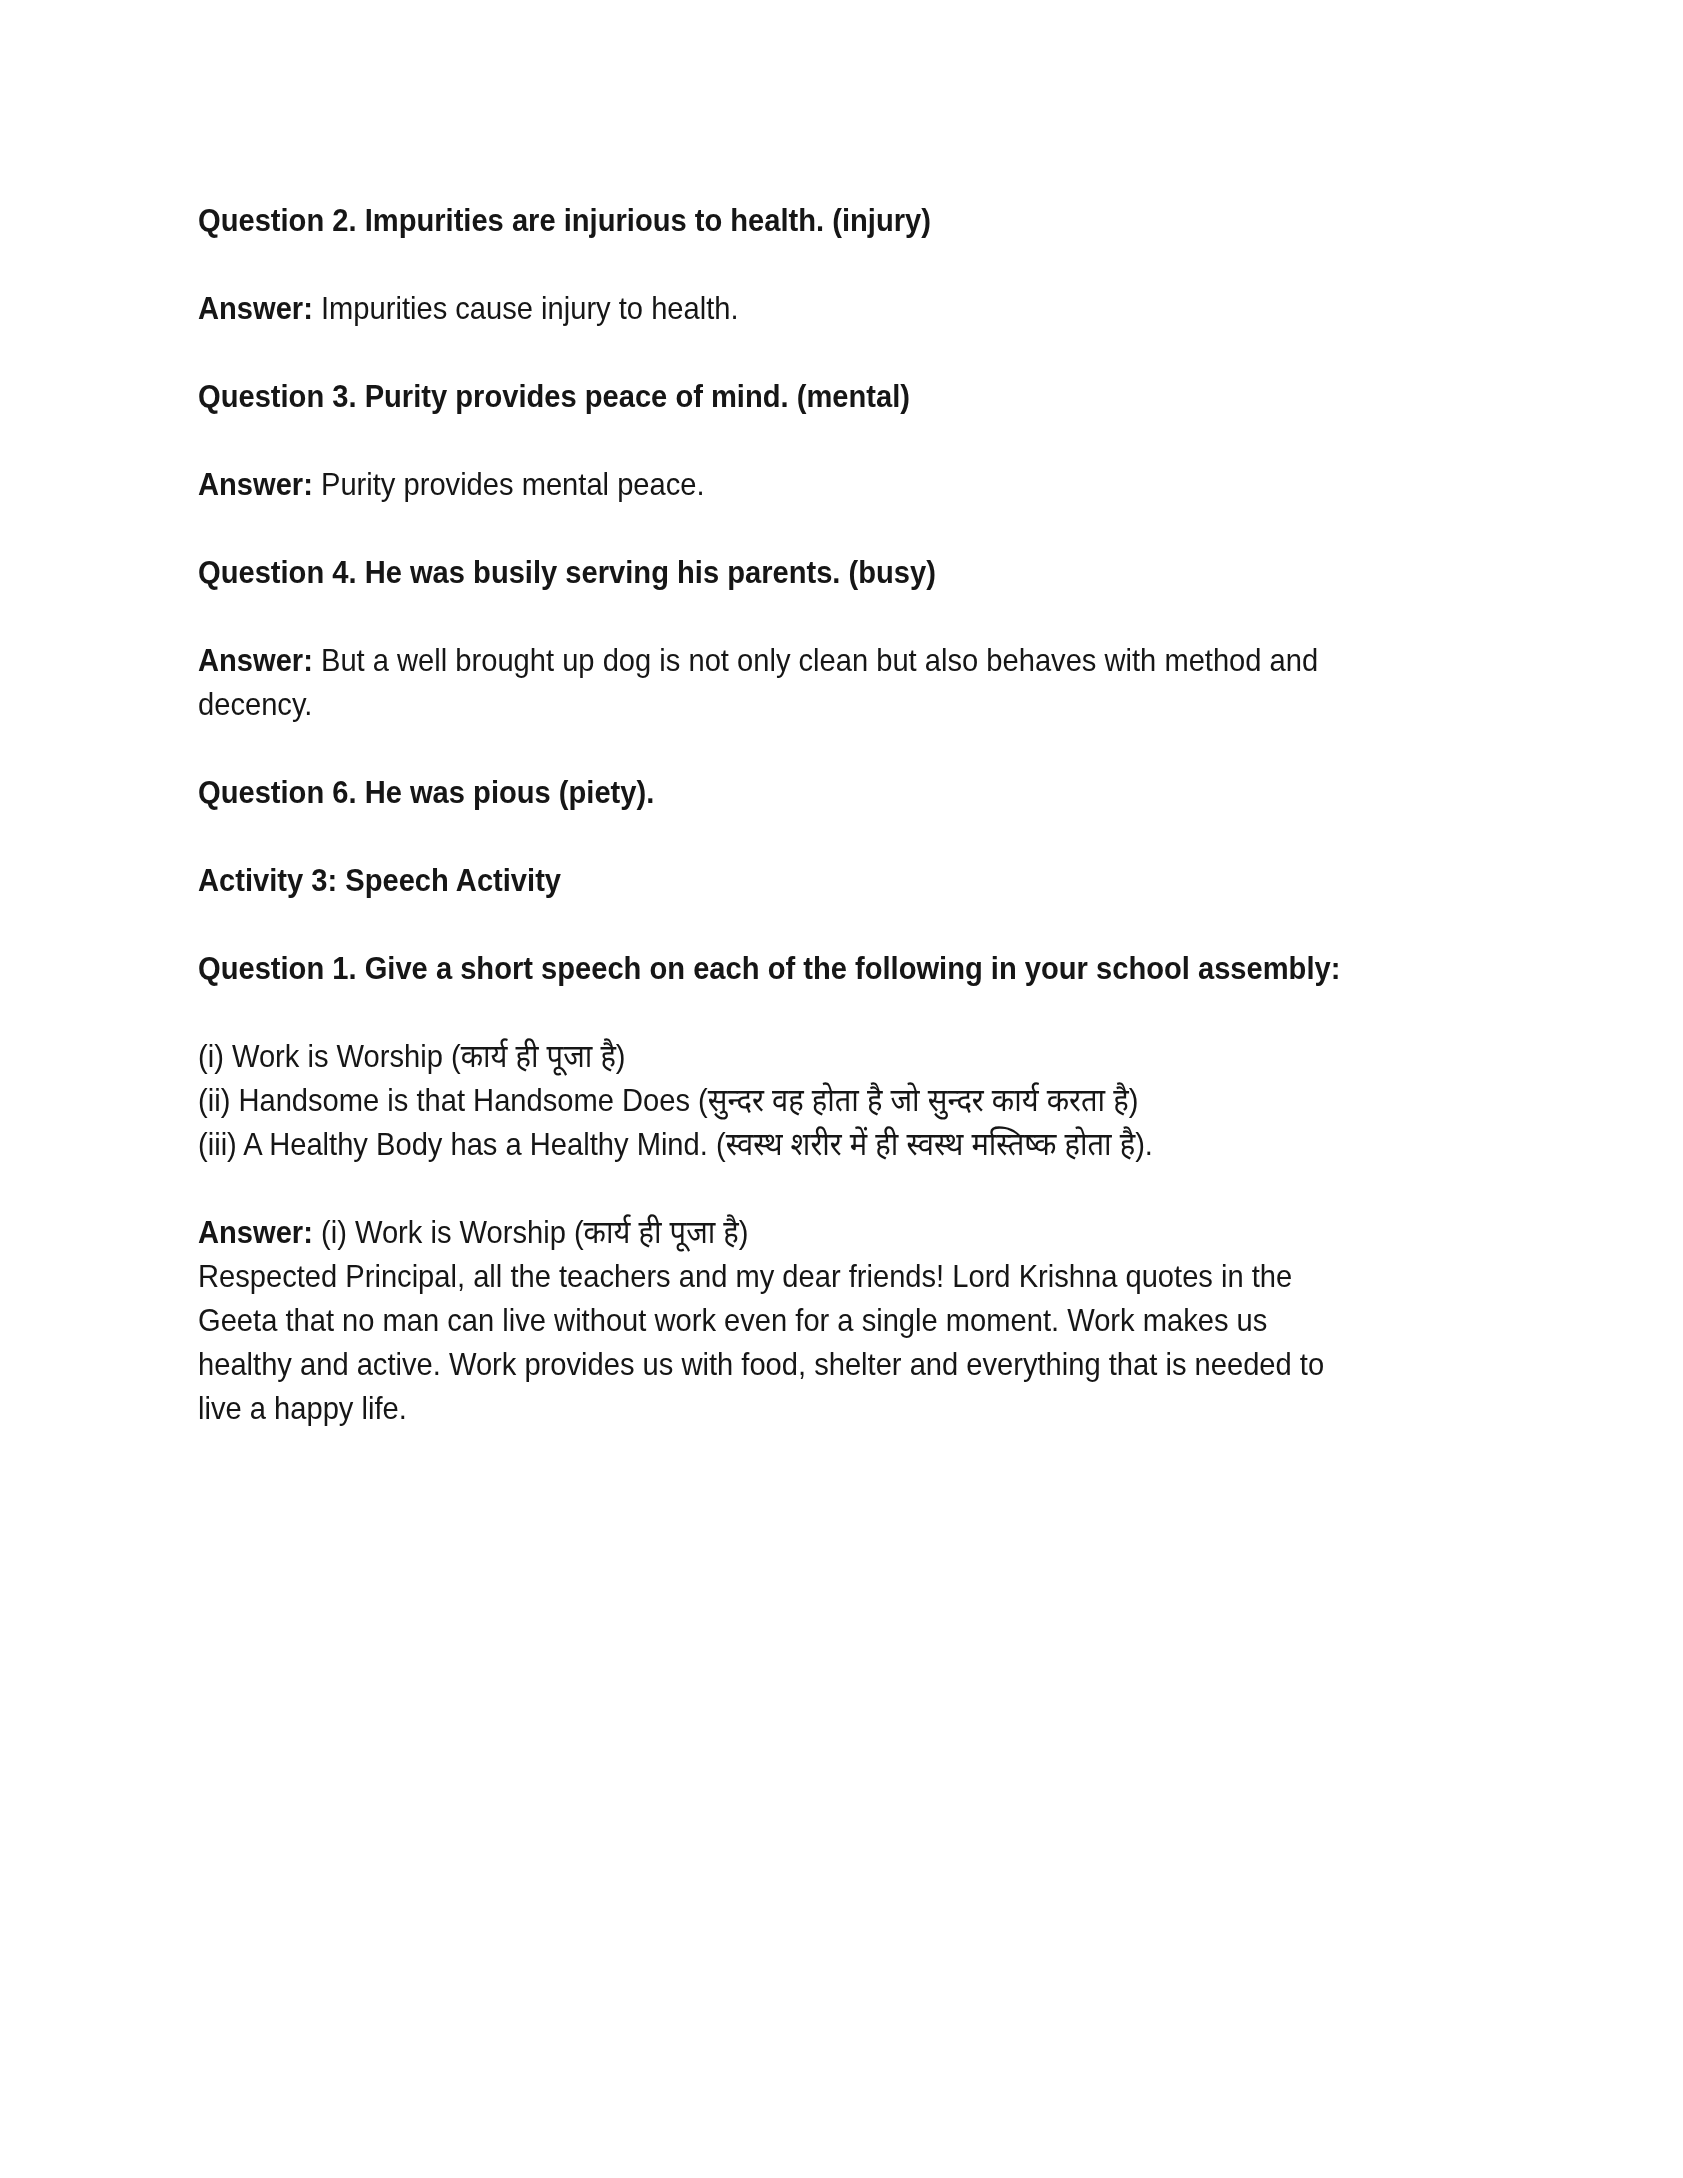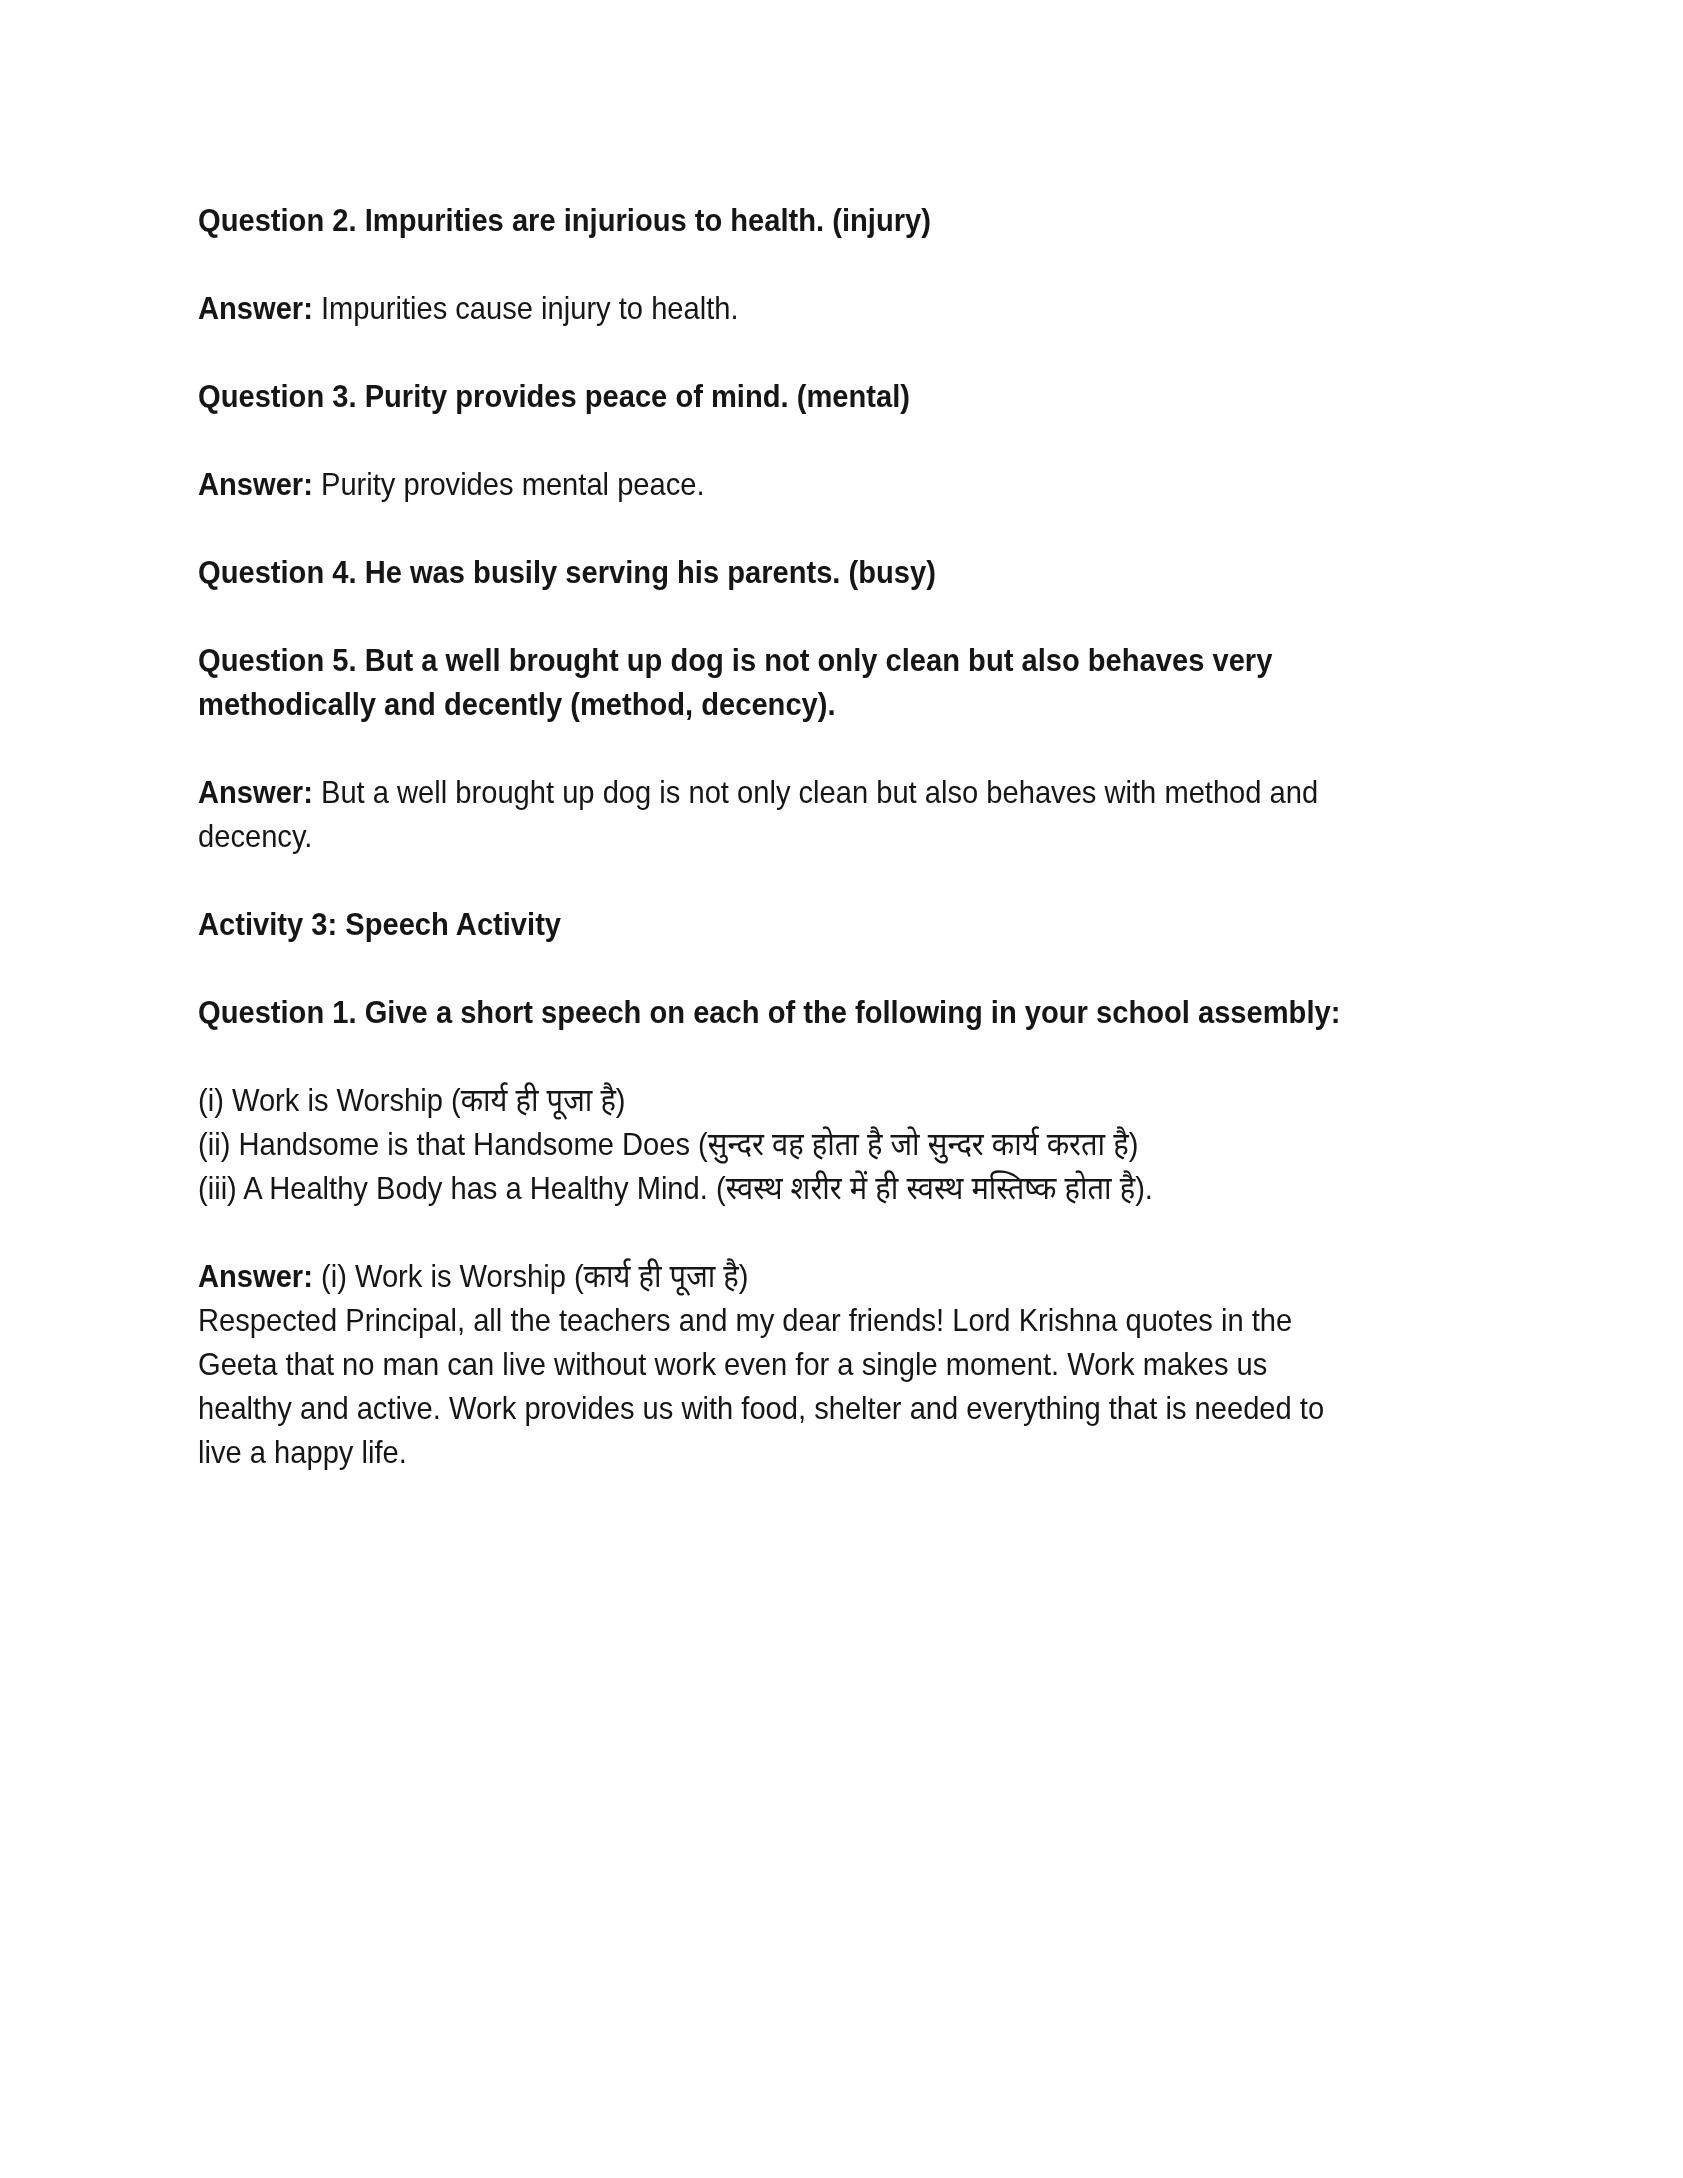--- a/index.html
+++ b/index.html
@@ -43,27 +43,26 @@
       </div>
       <div class="block question">
         <div class="line"><span>Question 3. Purity provides peace of mind. (mental)</span></div>
       </div>
       <div class="block answer">
         <div class="line"><span class="b">Answer:</span> <span>Purity provides mental peace.</span></div>
       </div>
       <div class="block question">
         <div class="line"><span>Question 4. He was busily serving his parents. (busy)</span></div>
       </div>
-      <div class="block question">
-        <div class="line"><span>Question 5. But a well brought up dog is not only clean but also behaves very</span></div>
-        <div class="line"><span>methodically and decently (method, decency).</span></div>
-      </div>
       <div class="block answer">
         <div class="line"><span class="b">Answer:</span> <span>But a well brought up dog is not only clean but also behaves with method and</span></div>
         <div class="line"><span>decency.</span></div>
+      </div>
+      <div class="block question">
+        <div class="line"><span>Question 6. He was pious (piety).</span></div>
       </div>
       <div class="block activity">
         <div class="line"><span>Activity 3: Speech Activity</span></div>
       </div>
       <div class="block question">
         <div class="line"><span>Question 1. Give a short speech on each of the following in your school assembly:</span></div>
       </div>
       <div class="block list">
         <div class="line"><span>(i) Work is Worship (कार्य ही पूजा है)</span></div>
         <div class="line"><span>(ii) Handsome is that Handsome Does (सुन्दर वह होता है जो सुन्दर कार्य करता है)</span></div>

